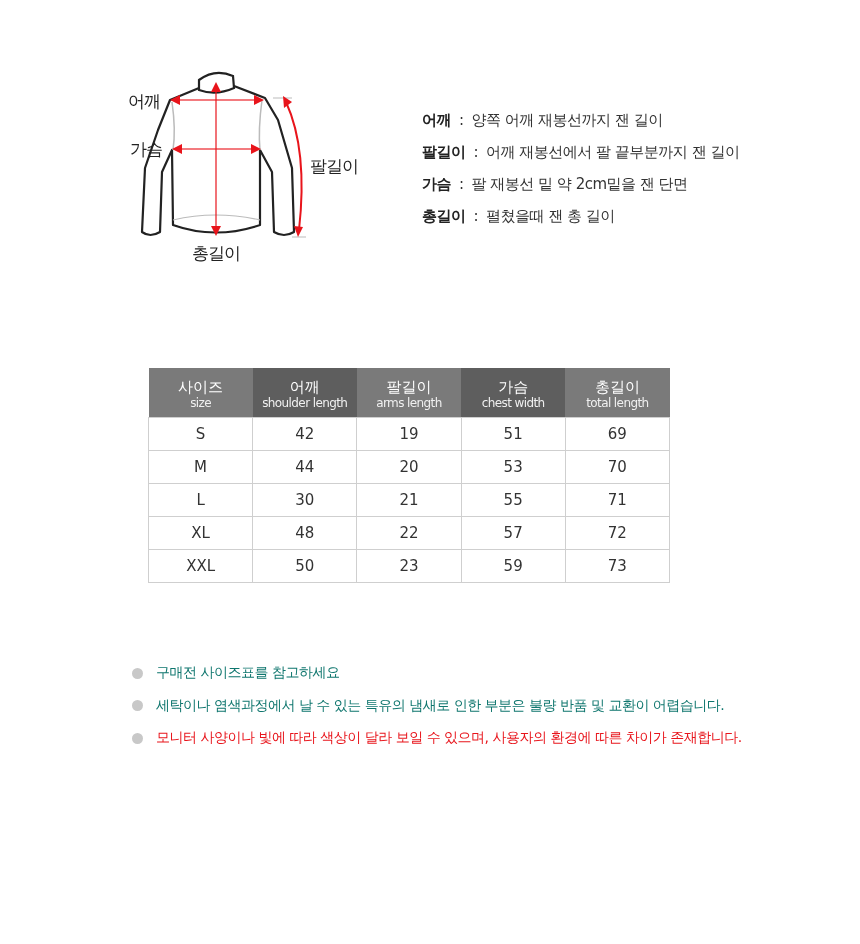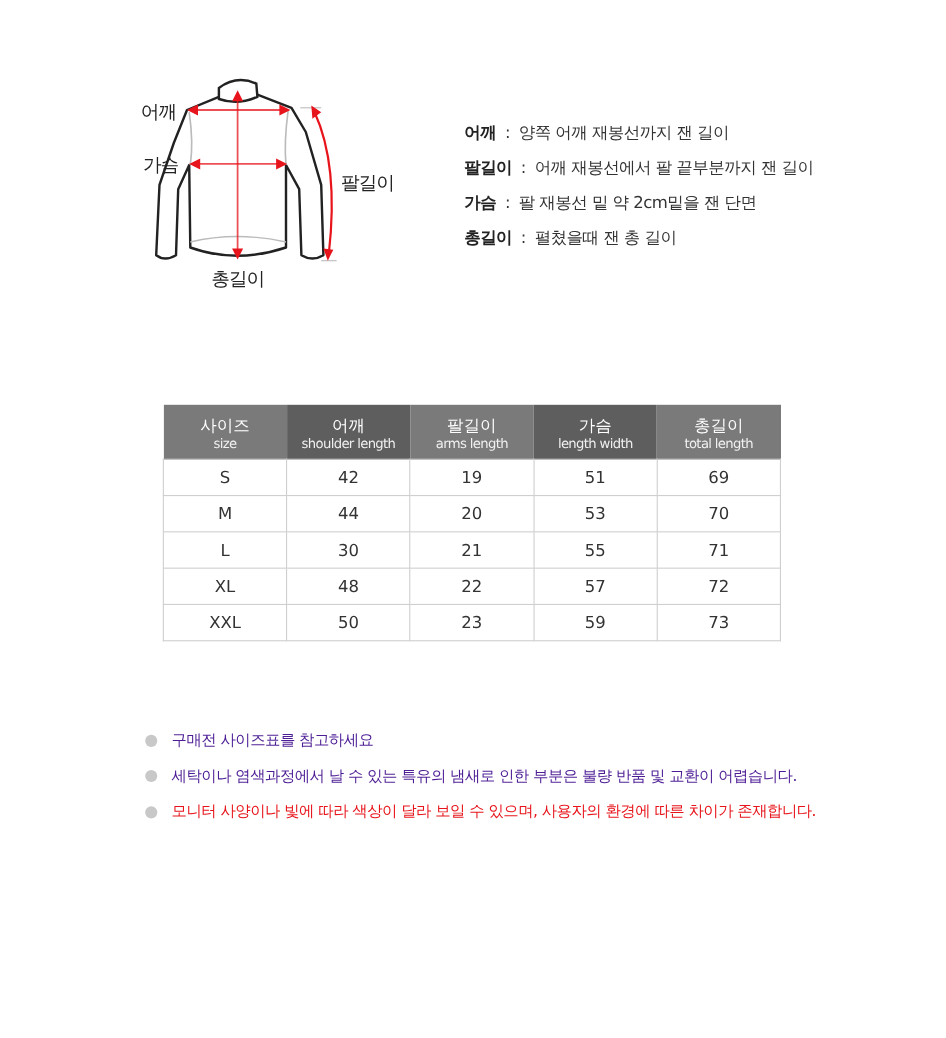--- a/index.html
+++ b/index.html
@@ -9,32 +9,32 @@
   .diagram { position: absolute; left: 100px; top: 60px; width: 280px; height: 220px; }
   .diagram svg { position: absolute; left: 0; top: 0; }
   .dlabel { position: absolute; font-size: 17px; color: #222; letter-spacing: -1px; }
 
   .legend { position: absolute; left: 422px; top: 104px; }
   .legend-row { height: 32px; display: flex; align-items: center; font-size: 15px; color: #333; letter-spacing: -0.5px; }
   .legend-key { font-weight: bold; color: #222; margin-right: 8px; }
   .legend-sep { margin-right: 8px; }
 
   table.size-table { position: absolute; left: 148px; top: 368px; border-collapse: collapse;
-                     width: 562px; table-layout: fixed; }
+                     width: 522px; table-layout: fixed; }
   .size-table th { height: 49px; padding: 0; color: #fff; font-weight: normal; text-align: center; vertical-align: middle; }
   .size-table th.light { background: #7a7a7a; }
   .size-table th.dark { background: #5e5e5e; }
   .size-table th .ko { display: block; font-size: 15px; line-height: 18px; margin-top: 2px; }
   .size-table th .en { display: block; font-size: 12px; line-height: 14px; letter-spacing: -0.6px; color: #f0f0f0; }
   .size-table td { height: 32px; border: 1px solid #cfcfcf; text-align: center; font-size: 15px; color: #333; padding: 0; }
 
   .notes { position: absolute; left: 132px; top: 657px; }
   .note { display: flex; align-items: center; height: 32.5px; font-size: 14px; letter-spacing: -0.5px; }
   .bullet { width: 11px; height: 11px; border-radius: 50%; background: #c8c8c8; margin-right: 13px; flex-shrink: 0; }
-  .note.black { color: #4c1d95; }
+  .note.black { color: #0f766e; }
   .note.red { color: #e8141b; }
 </style>
 </head>
 <body>
 
 <div class="diagram">
   <svg width="280" height="220" viewBox="0 0 280 220">
 
     <path d="M99 20 Q115 8 133 16 L134 28 Q116 36 99 30 Z" fill="#fff" stroke="#222" stroke-width="2.2"></path>
 
@@ -101,21 +101,21 @@
       <th class="dark">
           <span class="ko">어깨</span>
           <span class="en">shoulder length</span>
         </th>
       <th class="light">
           <span class="ko">팔길이</span>
           <span class="en">arms length</span>
         </th>
       <th class="dark">
           <span class="ko">가슴</span>
-          <span class="en">length width</span>
+          <span class="en">chest width</span>
         </th>
       <th class="light">
           <span class="ko">총길이</span>
           <span class="en">total length</span>
         </th>
     </tr>
   </thead>
   <tbody>
     <tr>
       <td>S</td>

